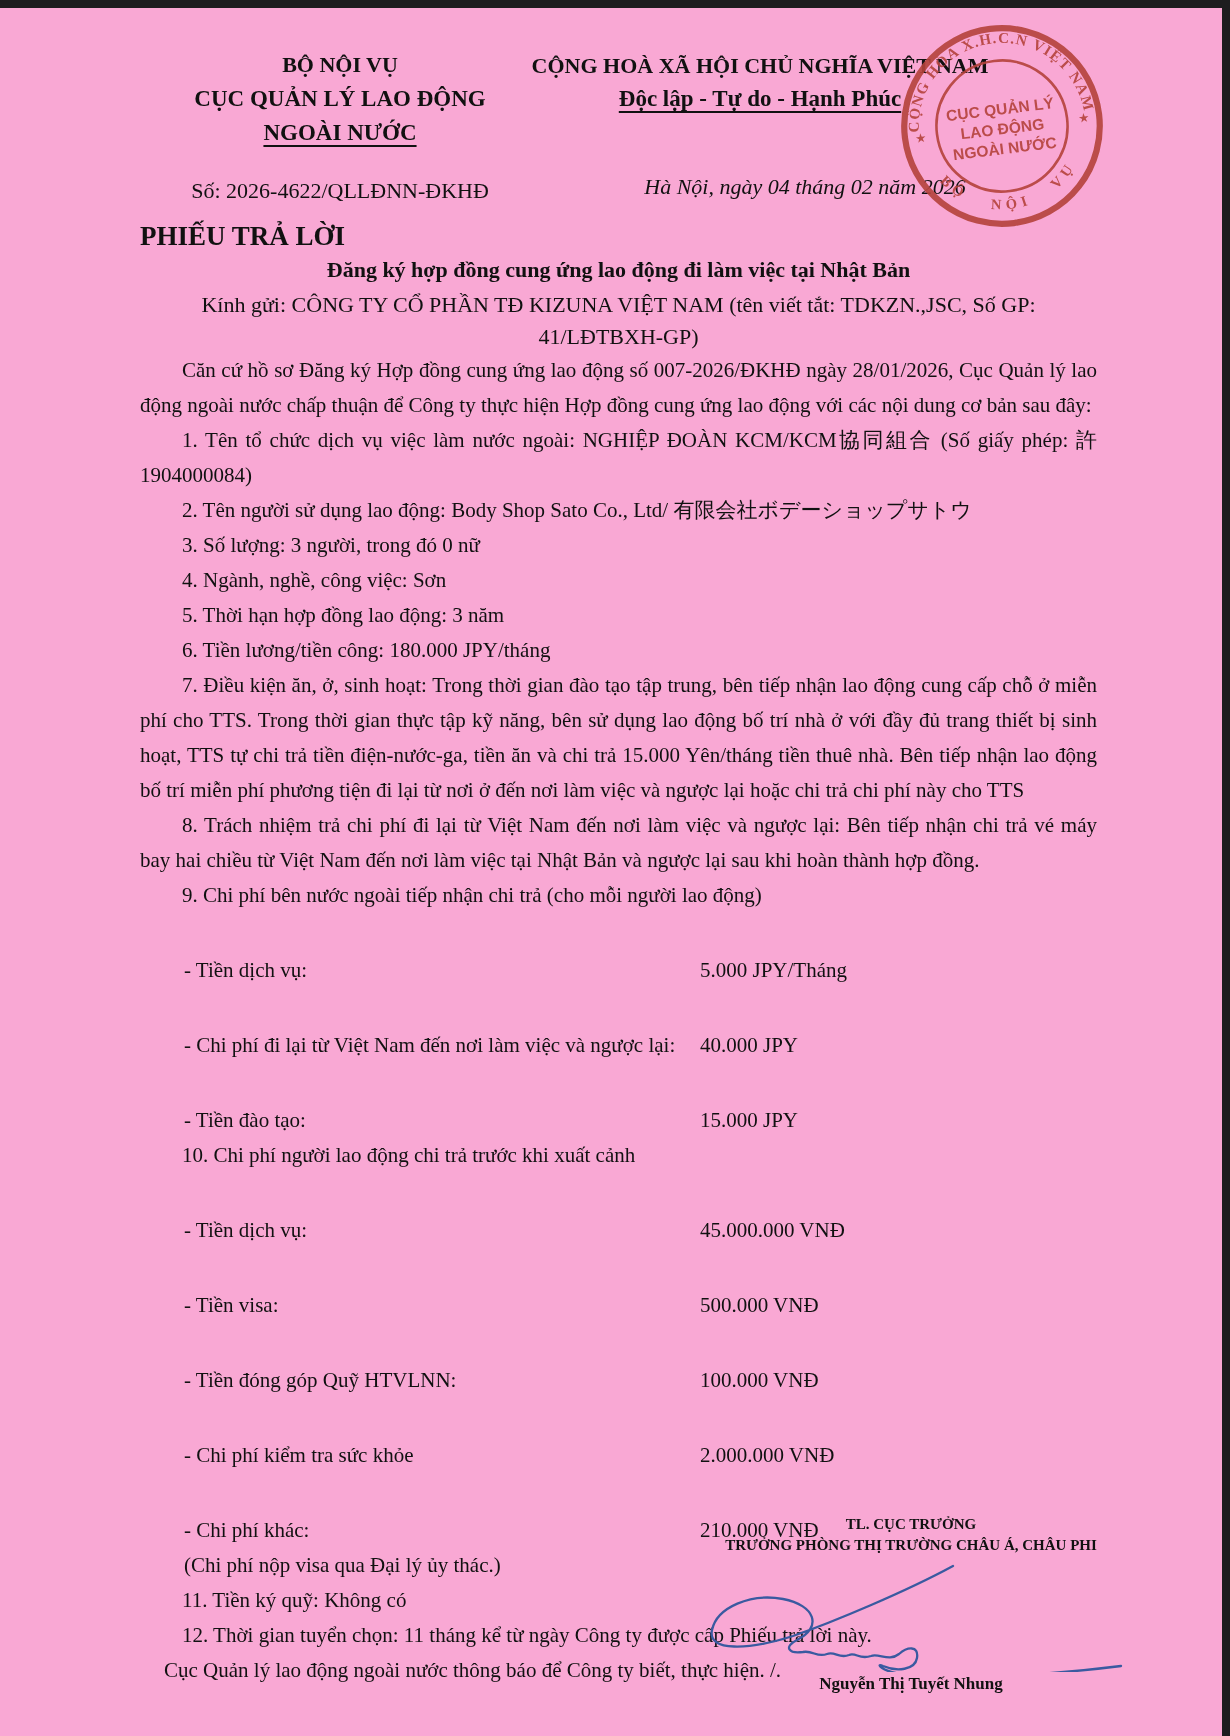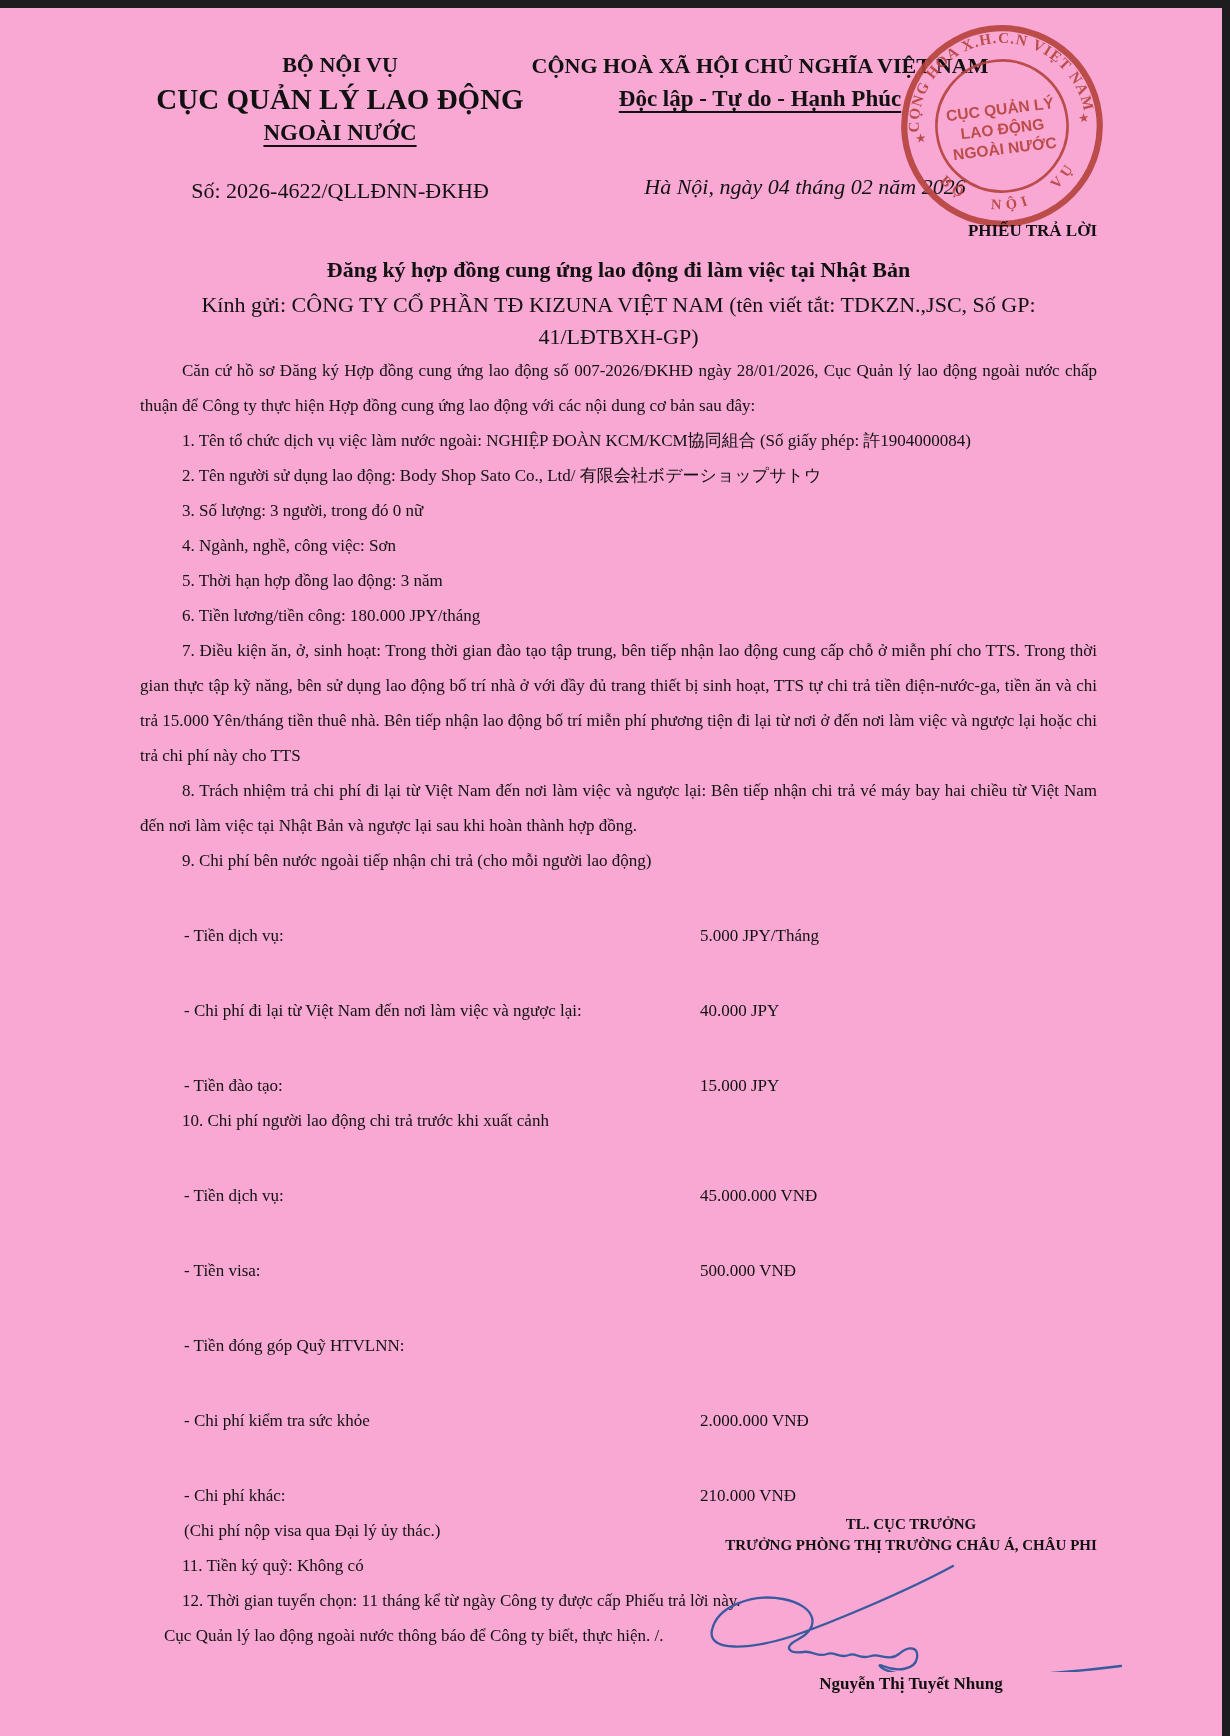--- a/index.html
+++ b/index.html
@@ -7,36 +7,36 @@
     width:1230px;height:1736px;position:relative;background:#1d1d1f;
     font-family:"Liberation Serif","DejaVu Serif",serif;color:#111;
     -webkit-font-smoothing:antialiased;
   }
   .page{
     position:absolute;left:0;top:8px;width:1222px;height:1728px;background:#f9a8d4;overflow:hidden;
   }
   
   .hdr-left{position:absolute;left:115px;top:40px;width:450px;text-align:center;}
   .hdr-left .l1{font-size:22px;font-weight:bold;line-height:34px;}
-  .hdr-left .l2{font-size:29px;font-weight:bold;line-height:34px;font-family:Liberation Serif, serif;}
+  .hdr-left .l2{font-size:23px;font-weight:bold;line-height:34px;font-family:Liberation Serif, serif;}
   .hdr-left .l3{font-size:23px;font-weight:bold;line-height:34px;text-decoration:underline;text-underline-offset:5px;}
   .doc-number{position:absolute;left:130px;top:170px;width:420px;text-align:center;font-size:22px;}
   .hdr-right{position:absolute;left:530px;top:42px;width:460px;text-align:center;}
   .hdr-right .l1{font-size:22px;font-weight:bold;line-height:32px;}
   .hdr-right .l2{font-size:23px;font-weight:bold;line-height:34px;text-decoration:underline;text-underline-offset:5px;}
   .dateline{position:absolute;left:565px;top:166px;width:480px;text-align:center;font-style:italic;font-size:22px;}
   
   .stamp{position:absolute;left:898px;top:14px;width:208px;height:208px;transform:rotate(-7deg);opacity:.9;}
   
-  .title{position:absolute;left:140px;top:213px;width:957px;text-align:right;font-size:17px;font-weight:bold;}
+  .title{position:absolute;left:140px;top:213px;width:957px;text-align:left;font-size:27px;font-weight:bold;}
   .subtitle{position:absolute;left:140px;top:249px;width:957px;text-align:center;font-size:22px;font-weight:bold;}
   .recipient1{position:absolute;left:120px;top:284px;width:997px;text-align:center;font-size:22px;}
   .recipient2{position:absolute;left:140px;top:316px;width:957px;text-align:center;font-size:22px;}
   
-  .body{position:absolute;left:140px;top:345px;width:957px;font-size:17px;line-height:35px;text-align:justify;}
+  .body{position:absolute;left:140px;top:345px;width:957px;font-size:21px;line-height:35px;text-align:justify;}
   .body p{margin:0;text-indent:42px;}
   .body p.closing{text-indent:24px;text-align:left;}
   .cost-row{display:flex;margin-top:40px;}
   .cost-label{flex:0 0 560px;box-sizing:border-box;padding-left:44px;}
   .cost-value{flex:1 1 auto;text-align:left;}
   .visa-note{padding-left:44px;text-indent:0 !important;text-align:left;}
   
   .sig-block{position:absolute;left:676px;top:1506px;width:470px;text-align:center;}
   .sig-t1{font-size:15px;font-weight:bold;line-height:21px;}
   .sig-t2{font-size:15px;font-weight:bold;line-height:21px;}
@@ -116,20 +116,21 @@
     <div class="cost-row">
       <span class="cost-label">- Tiền dịch vụ:</span>
       <span class="cost-value">45.000.000 VNĐ</span>
     </div>
     <div class="cost-row">
       <span class="cost-label">- Tiền visa:</span>
       <span class="cost-value">500.000 VNĐ</span>
     </div>
     <div class="cost-row">
       <span class="cost-label">- Tiền đóng góp Quỹ HTVLNN:</span>
+      <span class="cost-value">100.000 VNĐ</span>
     </div>
     <div class="cost-row">
       <span class="cost-label">- Chi phí kiểm tra sức khỏe</span>
       <span class="cost-value">2.000.000 VNĐ</span>
     </div>
     <div class="cost-row">
       <span class="cost-label">- Chi phí khác:</span>
       <span class="cost-value">210.000 VNĐ</span>
     </div>
 

